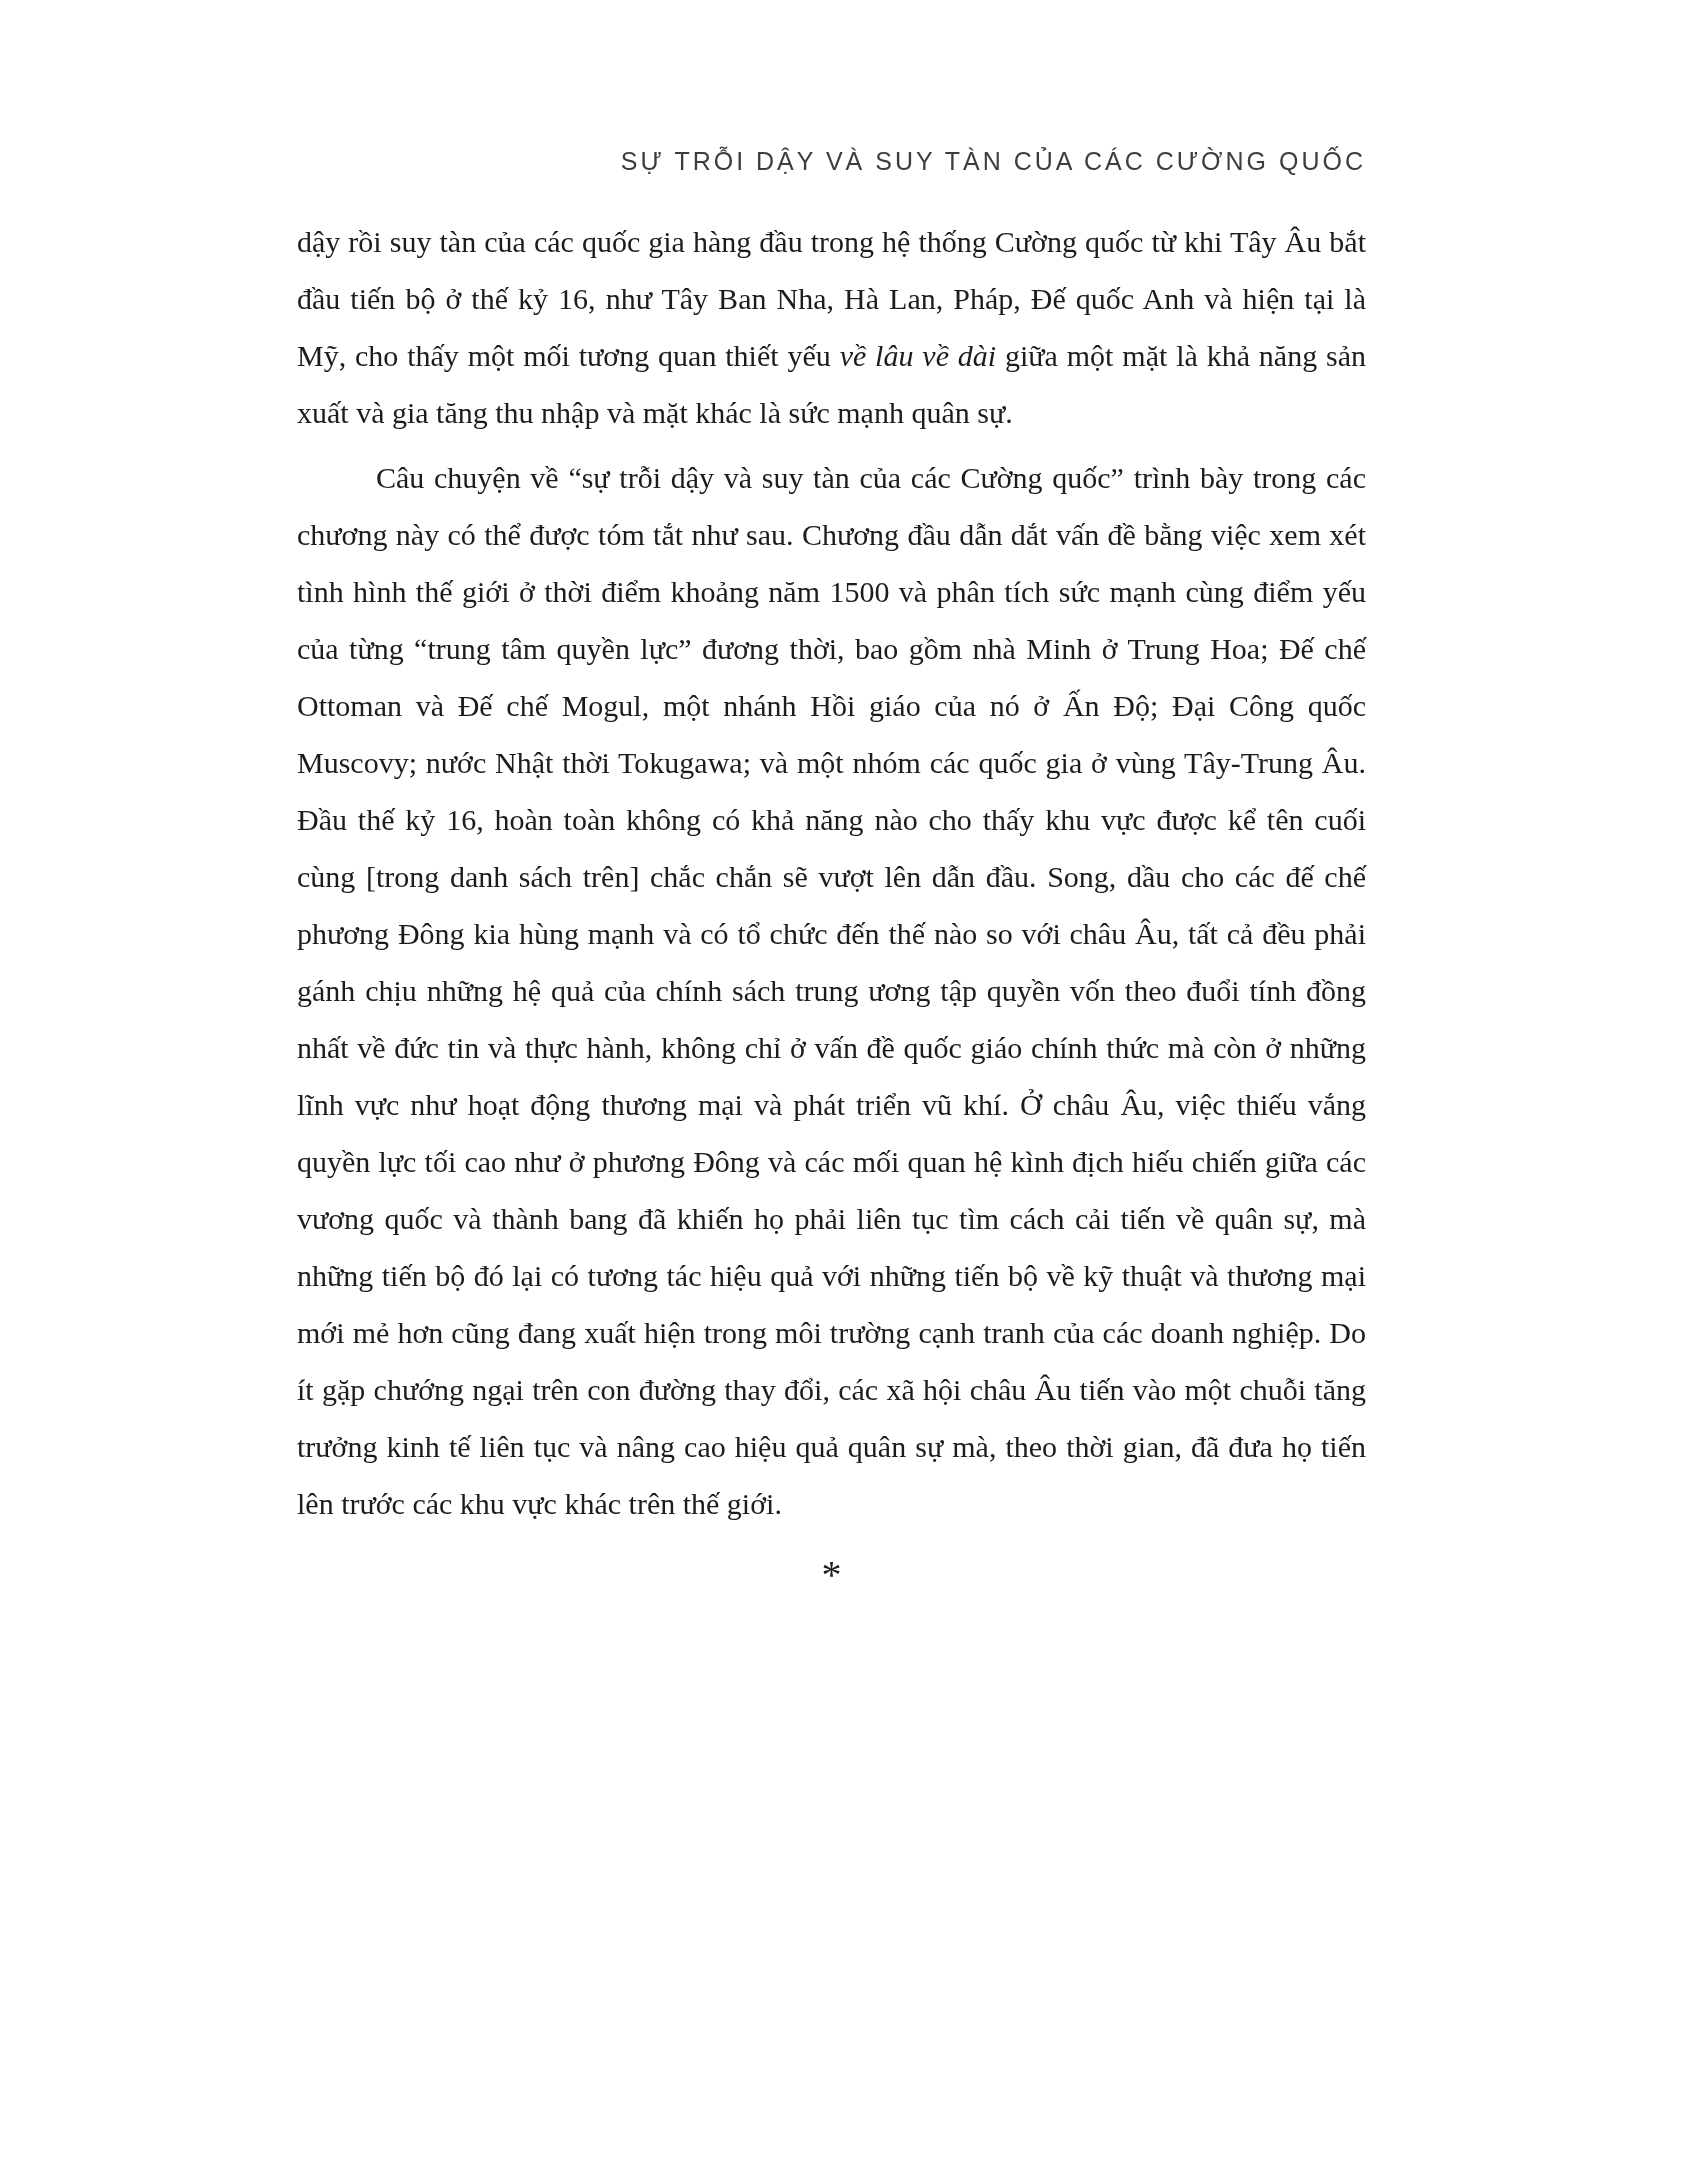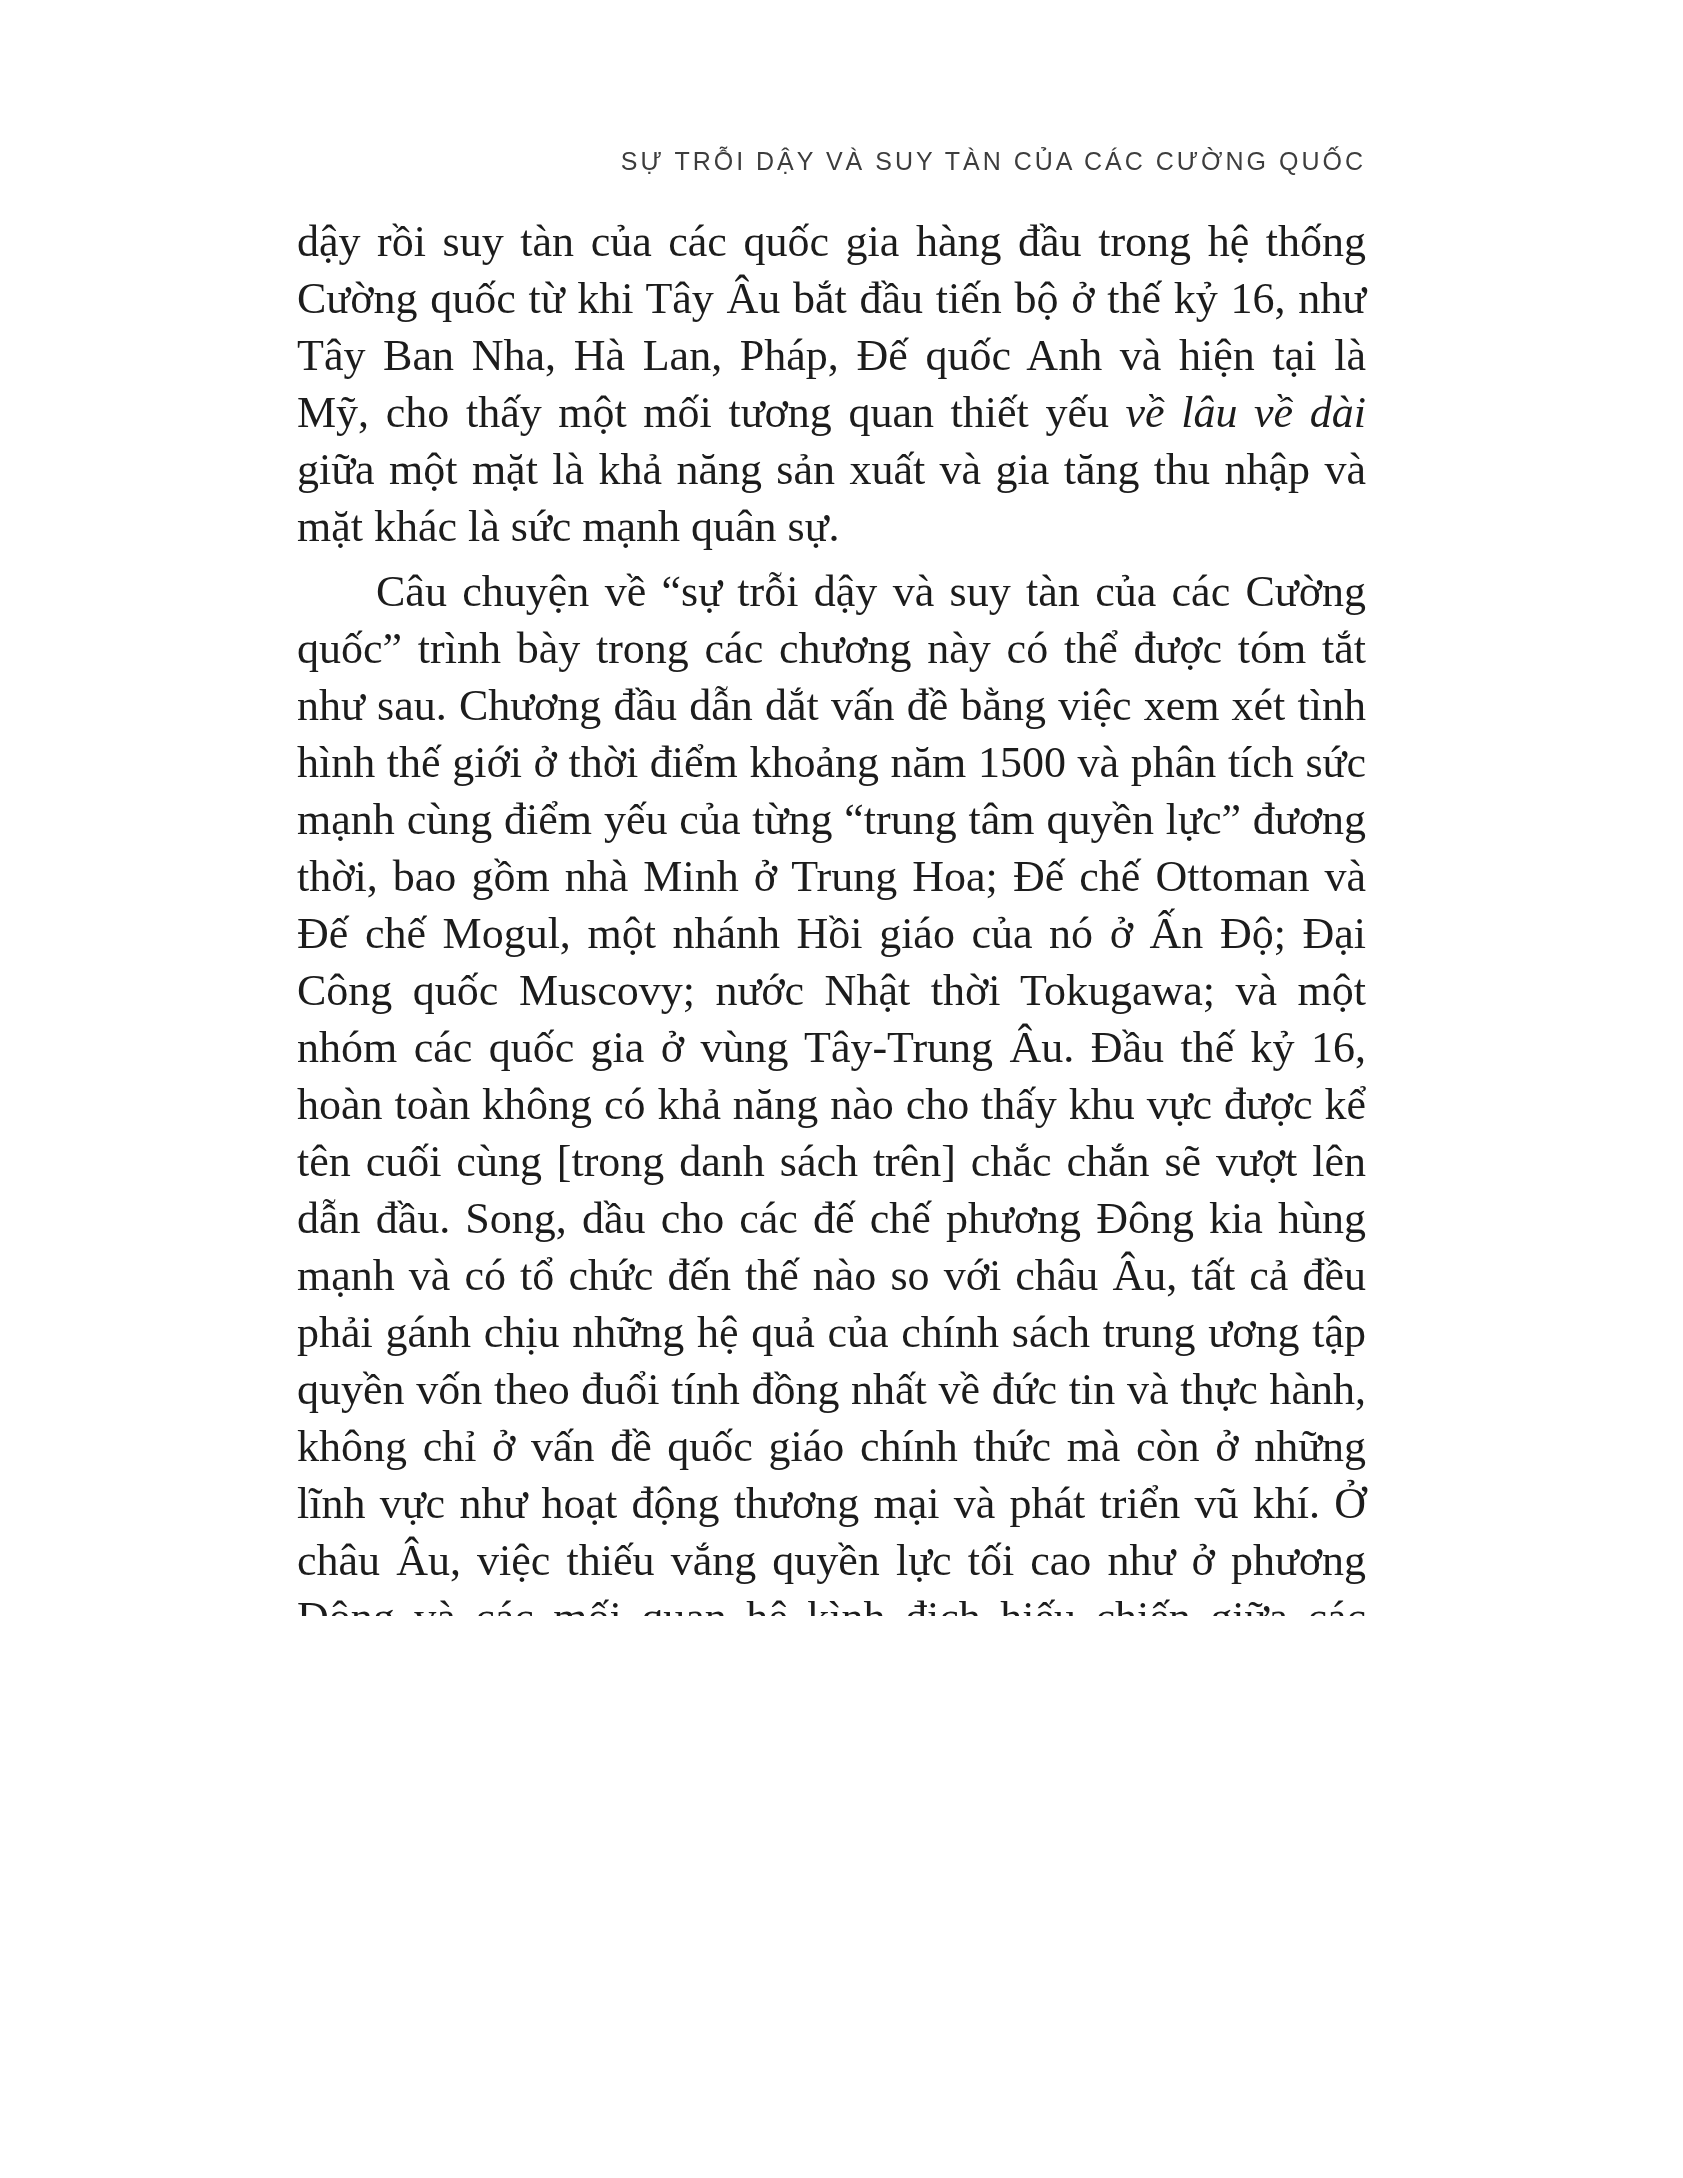--- a/index.html
+++ b/index.html
@@ -28,21 +28,21 @@
       color: #3d3d3d;
     }
     .text-block {
       position: absolute;
       top: 213px;
       left: 297px;
       width: 1069px;
     }
     .para {
       margin: 0 0 8px 0;
-      font-size: 44px;
+      font-size: 30px;
       line-height: 57px;
       text-align: justify;
       text-justify: inter-word;
     }
     .para.indent {
       text-indent: 79px;
     }
     .para em {
       font-style: italic;
     }

